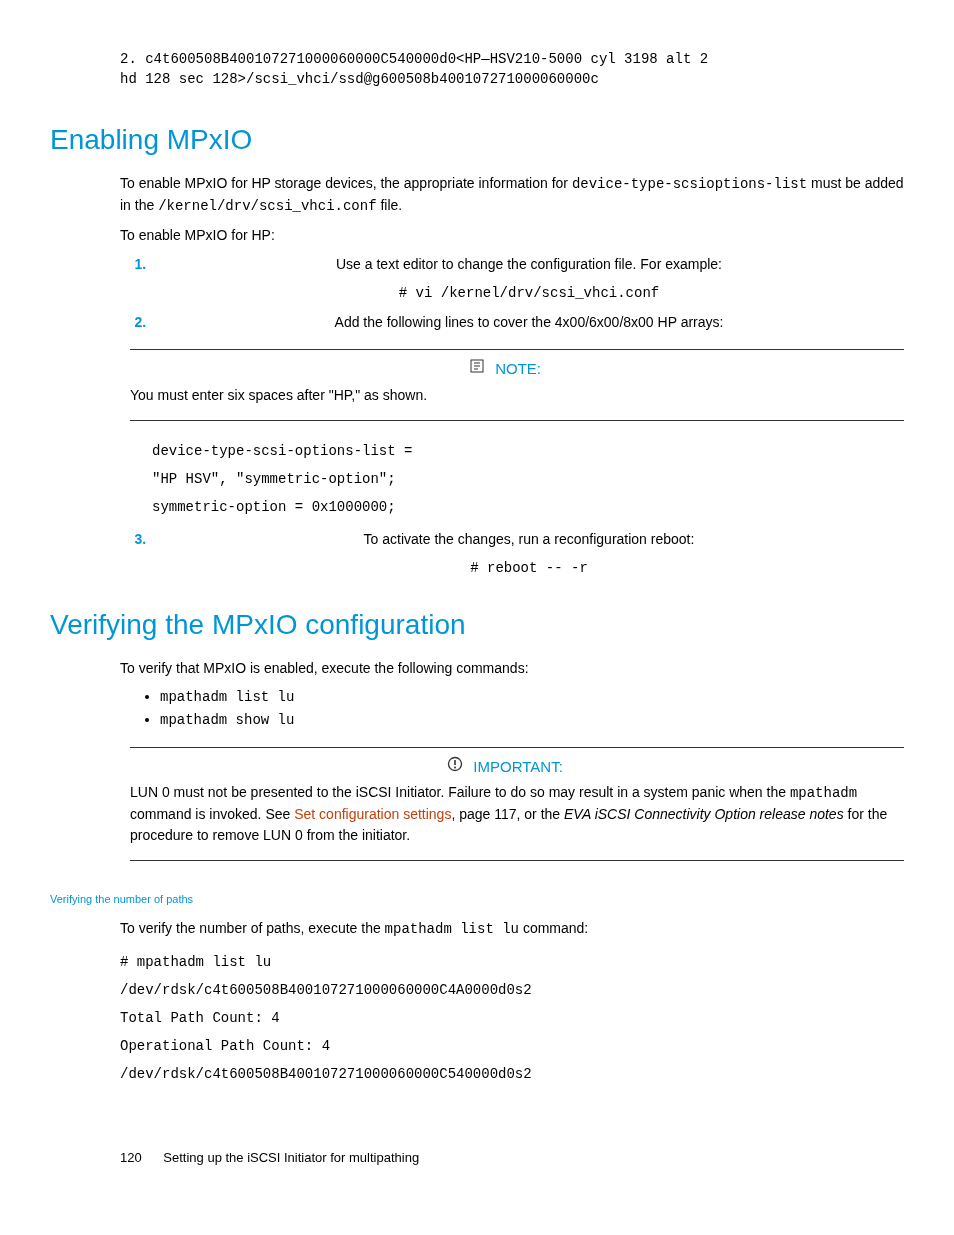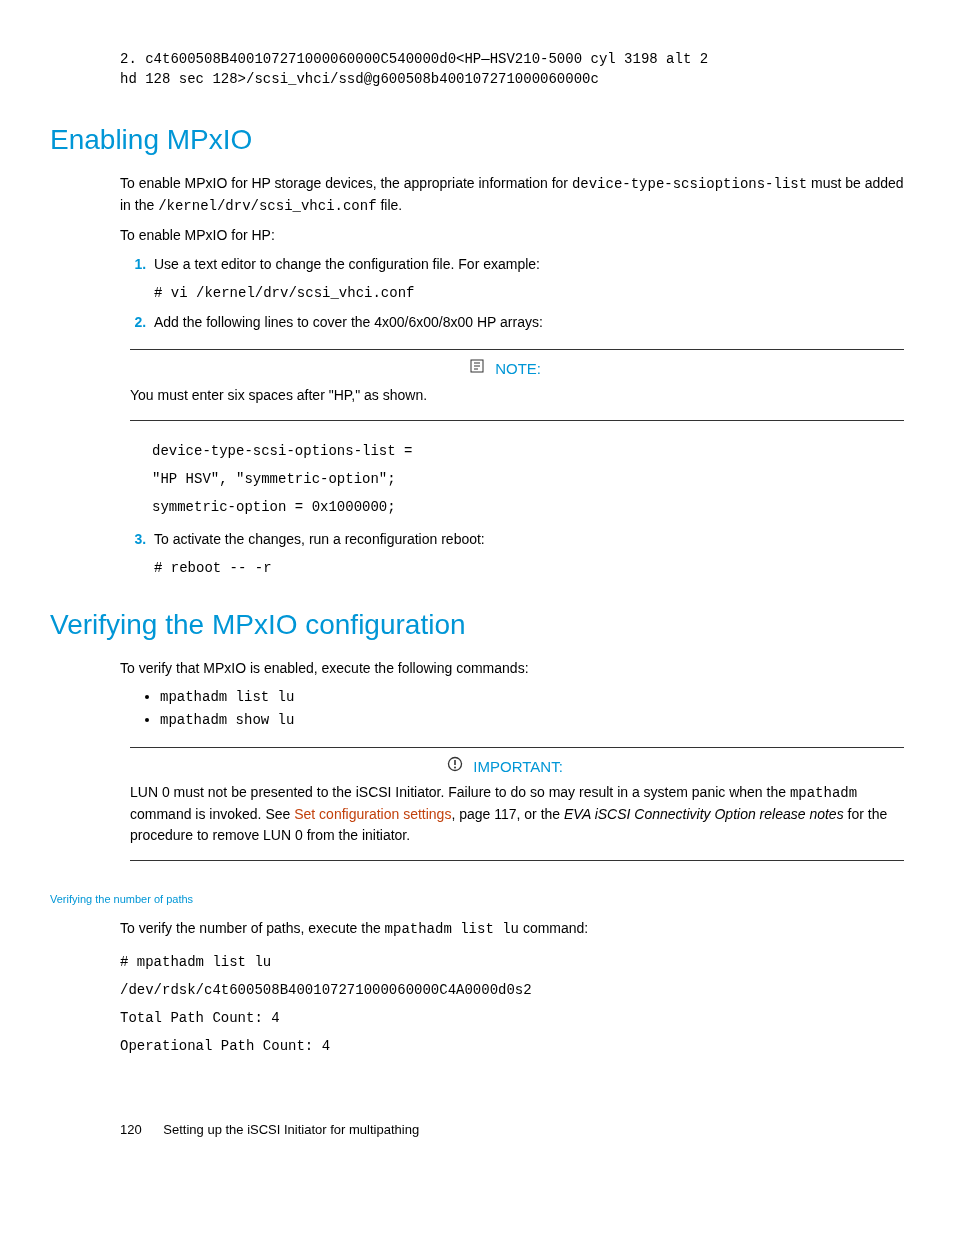--- a/index.html
+++ b/index.html
@@ -35,20 +35,21 @@
     margin-bottom: 8px;
   }
   .mono { font-family: "Courier New", monospace; }
   ol {
     margin: 8px 0 8px 70px;
     padding-left: 30px;
   }
   ol li {
     margin-bottom: 8px;
     padding-left: 4px;
+    text-align: center;
   }
   ol li::marker {
     color: #0096d6;
     font-weight: bold;
   }
   .step-code {
     font-family: "Courier New", monospace;
     margin: 8px 0 8px 0;
   }
   .indented-code {
@@ -184,18 +185,19 @@
 
 <div class="body-text">
   <span>To verify the number of paths, execute the </span><span class="mono">mpathadm list lu</span><span> command:</span>
 </div>
 
 <div class="indented-code-tight">
   <div># mpathadm list lu</div>
   <div>/dev/rdsk/c4t600508B400107271000060000C4A0000d0s2</div>
   <div>Total Path Count: 4</div>
   <div>Operational Path Count: 4</div>
+  <div>/dev/rdsk/c4t600508B400107271000060000C540000d0s2</div>
 </div>
 
 <div class="footer">
   <span class="pnum">120</span>
   <span>Setting up the iSCSI Initiator for multipathing</span>
 </div>
 
 </body></html>

